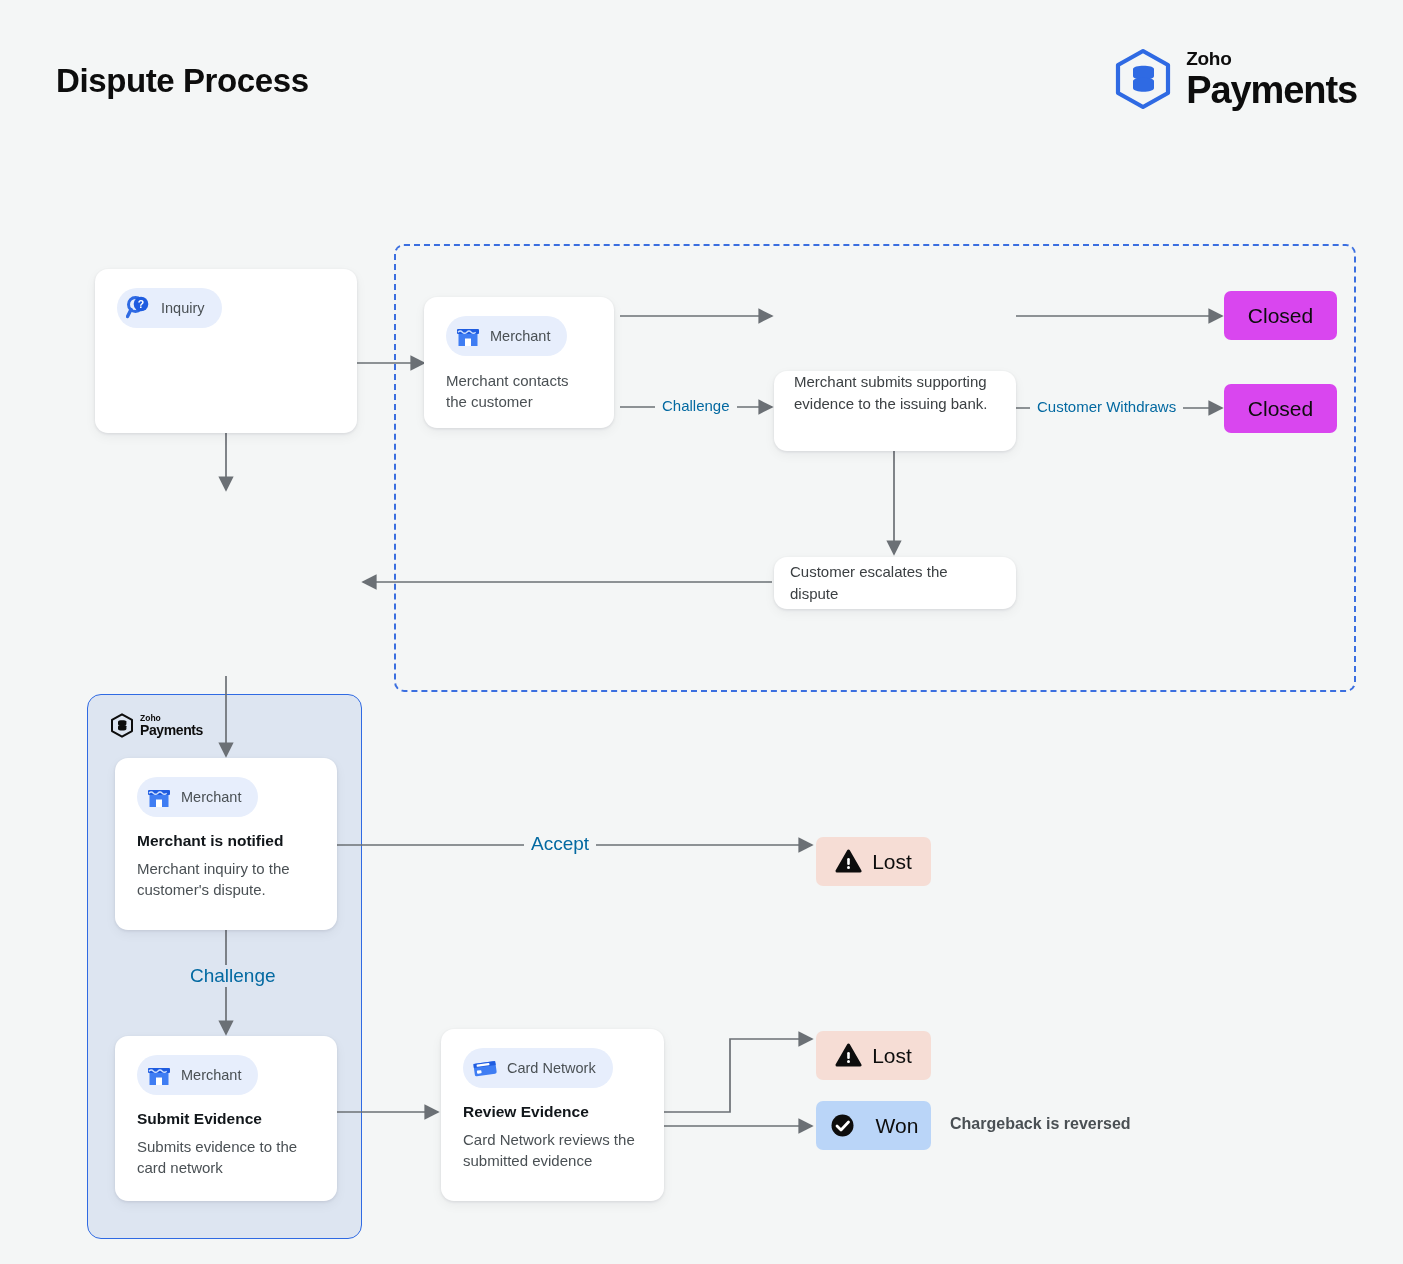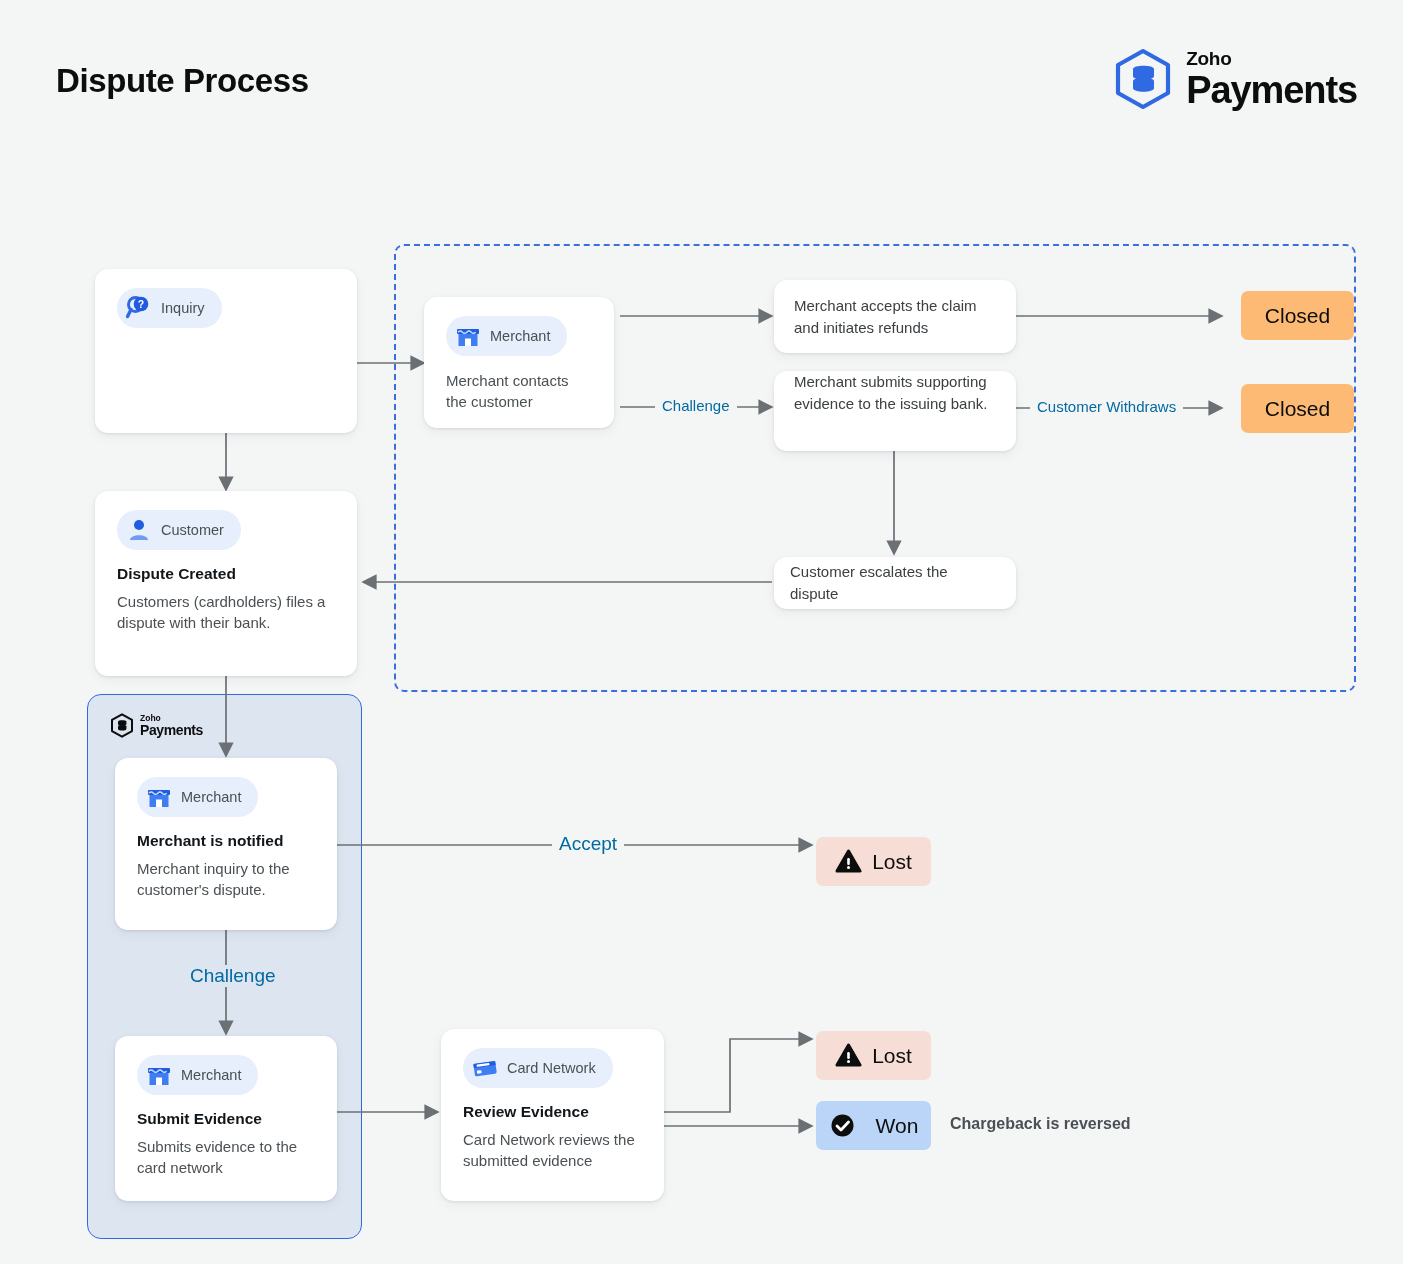--- a/index.html
+++ b/index.html
@@ -66,21 +66,21 @@
   .card-title{font-size:15.5px;font-weight:bold;color:#11161a;margin:0 0 6px 0;line-height:1.35;}
   .card-text{font-size:15px;color:#4a5054;line-height:1.42;}
   .plain-text{font-size:15px;color:#3c4043;line-height:1.45;}
 
   
   .chip{
     position:absolute;border-radius:7px;
     display:flex;align-items:center;justify-content:center;gap:10px;
     box-sizing:border-box;
   }
-  .chip-closed{background:#fdba74;margin-left:17px;}
+  .chip-closed{background:#d946ef;}
   .chip-lost{background:#f6ddd5;margin-top:16px;}
   .chip-won{background:#bad5f8;}
   .chip-label{font-size:21px;color:#0d0d0d;}
   .chip-icon{width:27px;height:27px;flex:0 0 auto;display:block;}
 
   
   .edge-label{
     position:absolute;font-size:15px;color:#0369a1;white-space:nowrap;
     background:#f4f6f6;padding:0 7px;text-align:right;
   }
@@ -168,48 +168,34 @@
       <svg class="pill-icon" viewBox="0 0 26 26">
         <circle cx="9.5" cy="9.5" r="7" fill="none" stroke="#2f6ae3" stroke-width="3"></circle>
         <line x1="5" y1="14.5" x2="1.5" y2="21.5" stroke="#2f6ae3" stroke-width="3.4" stroke-linecap="round"></line>
         <circle cx="15" cy="9" r="7.3" fill="#1f5ce0"></circle>
         <text x="15" y="13" font-size="10.5" fill="#ffffff" text-anchor="middle" font-family="Liberation Sans, sans-serif" font-weight="bold">?</text>
       </svg>
       <span class="pill-label">Inquiry</span>
     </div>
   </div>
 
-  <div class="card card-pad" style="left:95px;top:475px;width:262px;height:185px;">
-    <div class="pill">
-      <svg class="pill-icon" viewBox="0 0 26 26">
-        <circle cx="13" cy="8" r="5" fill="#1f5ce0"></circle>
-        <path d="M4 23 C4 16.5, 22 16.5, 22 23 Z" fill="#6f9cf2"></path>
-      </svg>
-      <span class="pill-label">Customer</span>
-    </div>
-    <div class="card-title">Dispute Created</div>
-    <div class="card-text">Customers (cardholders) files a dispute with their bank.</div>
-  </div>
 
   <div class="card card-pad" style="left:424px;top:281px;width:190px;height:131px;">
     <div class="pill">
       <svg class="pill-icon" viewBox="0 0 26 26">
         <rect x="3.5" y="10" width="19" height="13" fill="#3f7df3"></rect>
         <path d="M10 23 L10 15.5 L16 15.5 L16 23 Z" fill="#ffffff"></path>
         <rect x="2" y="6" width="22" height="5" rx="1" fill="#1f5ce0"></rect>
         <path d="M3 9.2 q2.2 -2.2 4.4 0 q2.2 2.2 4.4 0 q2.2 -2.2 4.4 0 q2.2 2.2 4.4 0" fill="none" stroke="#cfe0ff" stroke-width="1.4"></path>
       </svg>
       <span class="pill-label">Merchant</span>
     </div>
     <div class="card-text">Merchant contacts the customer</div>
   </div>
 
-  <div class="card" style="left:774px;top:264px;width:242px;height:73px;display:flex;align-items:center;padding:0 20px;">
-    <div class="plain-text">Merchant accepts the claim and initiates refunds</div>
-  </div>
 
   <div class="card" style="left:774px;top:355px;width:242px;height:80px;display:flex;padding:0 20px;">
     <div class="plain-text">Merchant submits supporting evidence to the issuing bank.</div>
   </div>
 
   <div class="card" style="left:774px;top:541px;width:242px;height:52px;display:flex;align-items:center;padding:0 16px;">
     <div class="plain-text">Customer escalates the dispute</div>
   </div>
 
   <div class="card card-pad" style="left:115px;top:742px;width:222px;height:172px;">
@@ -285,18 +271,18 @@
   <div class="chip chip-won" style="left:816px;top:1085px;width:115px;height:49px;gap:20px;">
     <svg class="chip-icon" viewBox="0 0 27 27">
       <circle cx="13.5" cy="13.5" r="11" fill="#0d0d0d"></circle>
       <path d="M8 14 L12 18 L19.5 10" fill="none" stroke="#ffffff" stroke-width="2.8" stroke-linecap="round" stroke-linejoin="round"></path>
     </svg>
     <span class="chip-label">Won</span>
   </div>
 
   <div class="edge-label" style="left:655px;top:381px;">Challenge</div>
   <div class="edge-label" style="left:1030px;top:382px;">Customer Withdraws</div>
-  <div class="edge-label big" style="left:524px;top:817px;margin-left:28px;">Accept</div>
+  <div class="edge-label big" style="left:524px;top:817px;">Accept</div>
   <div class="edge-label big" style="left:183px;top:949px;background:#dde5f1;">Challenge</div>
 
   <div class="note-text" style="left:950px;top:1099px;font-weight:bold;">Chargeback is reversed</div>
 
 </div>
 
 </body></html>

